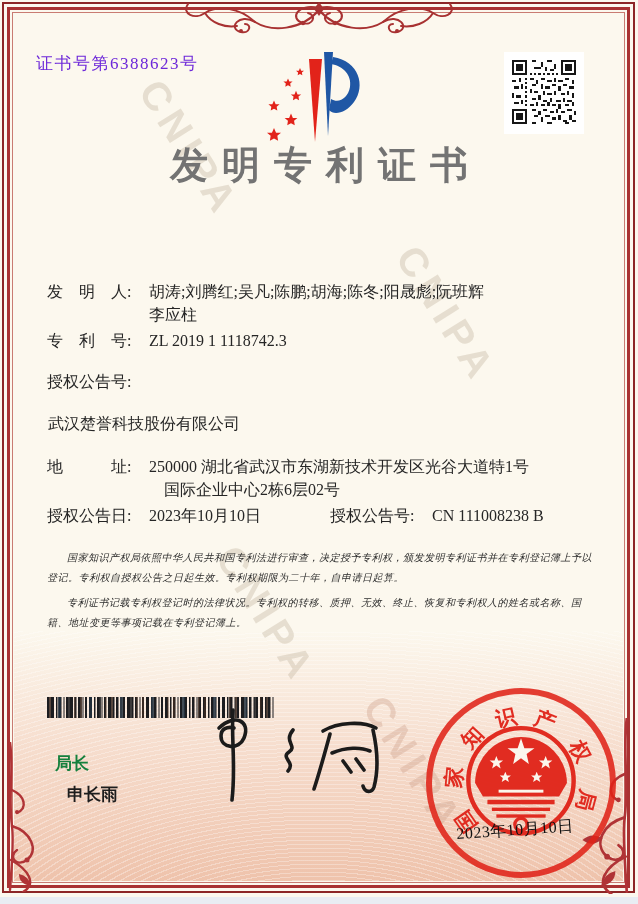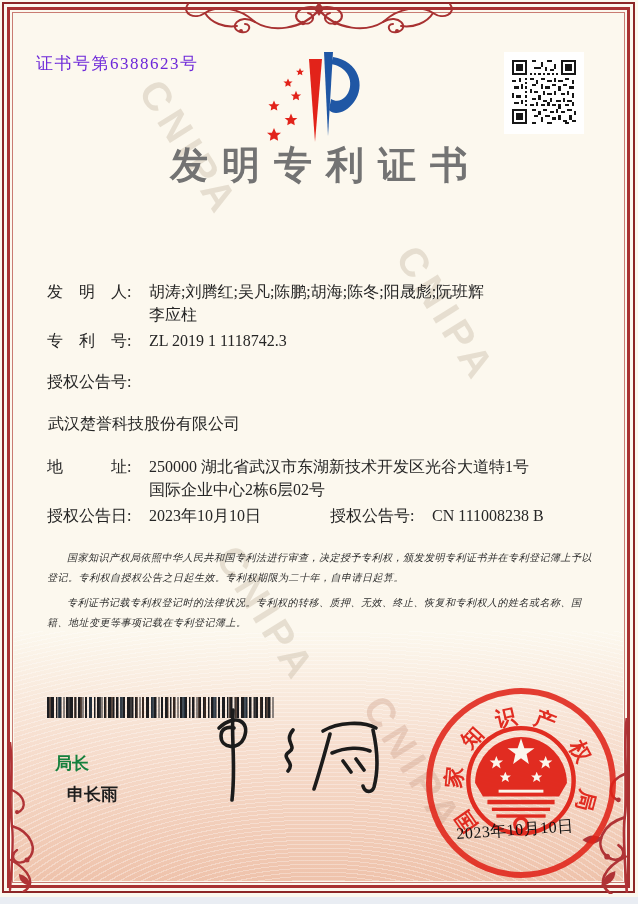--- a/index.html
+++ b/index.html
@@ -29,21 +29,21 @@
   .qr{position:absolute;left:512px;top:60px;}
   .logo{position:absolute;left:262px;top:50px;}
   .title{position:absolute;left:0;right:0;top:140px;text-align:center;font-size:38px;font-weight:700;
          letter-spacing:14px;padding-left:14px;color:#737373;}
   
   .row{position:absolute;left:47px;right:34px;display:flex;font-size:16px;line-height:23px;color:#262626;}
   .row .lbl{flex:0 0 101px;white-space:nowrap;}
   .row .val{flex:1;margin-left:1px;}
   .row .val-fixed{flex:0 0 181px;margin-left:1px;}
   .r-name{top:231px;} .r-inv1{top:280px;} .r-inv2{top:303px;} .r-pat{top:329px;}
-  .r-file{top:370px;} .r-owner{top:412px;} .r-addr1{top:455px;align-items:flex-end;} .r-addr2{top:478px;} .r-grant{top:504px;}
+  .r-file{top:370px;} .r-owner{top:412px;} .r-addr1{top:455px;align-items:flex-end;} .r-addr2{top:478px;gap:15px;} .r-grant{top:504px;}
   
   .body-text{position:absolute;left:47px;right:36px;top:548px;font-size:10px;line-height:1.95;
              font-style:italic;letter-spacing:.5px;color:#2e2e2e;}
   .body-text p{margin:0 0 6px 0;text-indent:2em;}
   
   .barcode{position:absolute;left:47px;top:697px;}
   .director-title{position:absolute;left:55px;top:752px;font-family:"Liberation Sans","DejaVu Sans",sans-serif;
                   font-weight:600;font-size:17px;color:#15803d;}
   .director-name{position:absolute;left:55px;top:783px;font-family:"Liberation Sans","DejaVu Sans",sans-serif;
                  font-weight:600;font-size:17px;color:#1d1d1d;margin-left:12px;}

